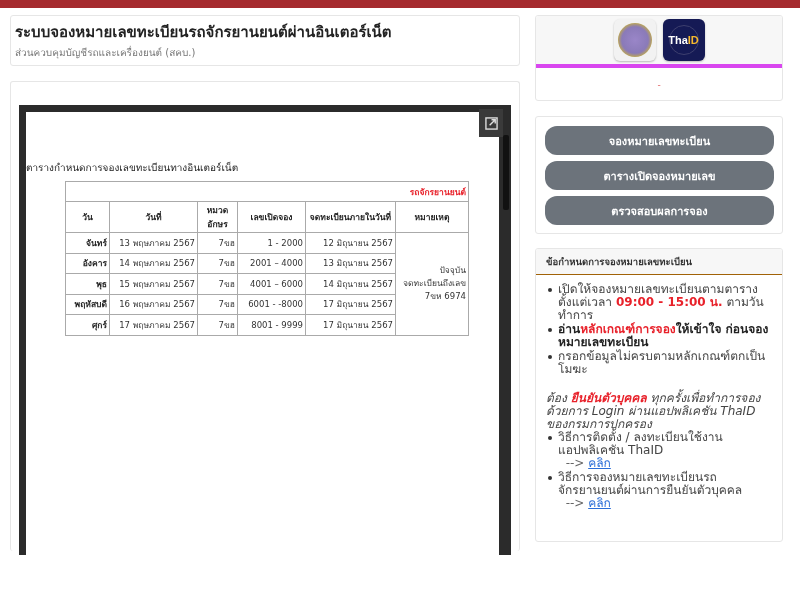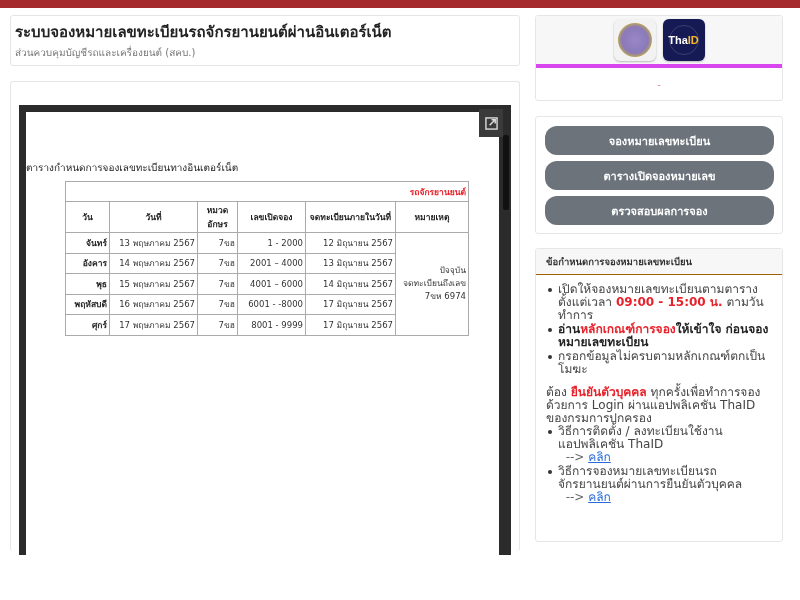--- a/index.html
+++ b/index.html
@@ -43,21 +43,21 @@
   .btn { display: flex; align-items: center; justify-content: center; width: 229px; height: 29px; margin-bottom: 6px; background: #6c737b; color: #fff; border-radius: 12px; font-size: 11px; font-weight: bold; }
 
   .info-card { left: 535px; top: 248px; width: 248px; height: 294px; overflow: hidden; }
   .info-head { height: 26px; background: #f7f7f7; border-bottom: 1px solid #a16207; padding: 0 10px; font-size: 9.5px; font-weight: bold; color: #333; display: flex; align-items: center; }
   .info-body { padding: 8px 10px 0 10px; font-size: 12px; line-height: 13px; color: #444; }
   .info-body ul { list-style: none; }
   .info-body li { position: relative; padding-left: 12px; margin-bottom: 1px; }
   .info-body li::before { content: ""; position: absolute; left: 2px; top: 5px; width: 4px; height: 4px; border-radius: 50%; background: #333; }
   .red { color: #e8212a; font-weight: bold; }
   .bold { font-weight: bold; color: #222; }
-  .para { margin-top: 10px; }
+  .para { margin-top: 16px; font-style: italic; }
   a.link { color: #2a6dd8; text-decoration: underline; }
   .arrow { color: #666; }
 </style>
 </head>
 <body>
 
 <div class="topbar"></div>
 
 <div class="card header-card">
   <div class="header-title">ระบบจองหมายเลขทะเบียนรถจักรยานยนต์ผ่านอินเตอร์เน็ต</div>

